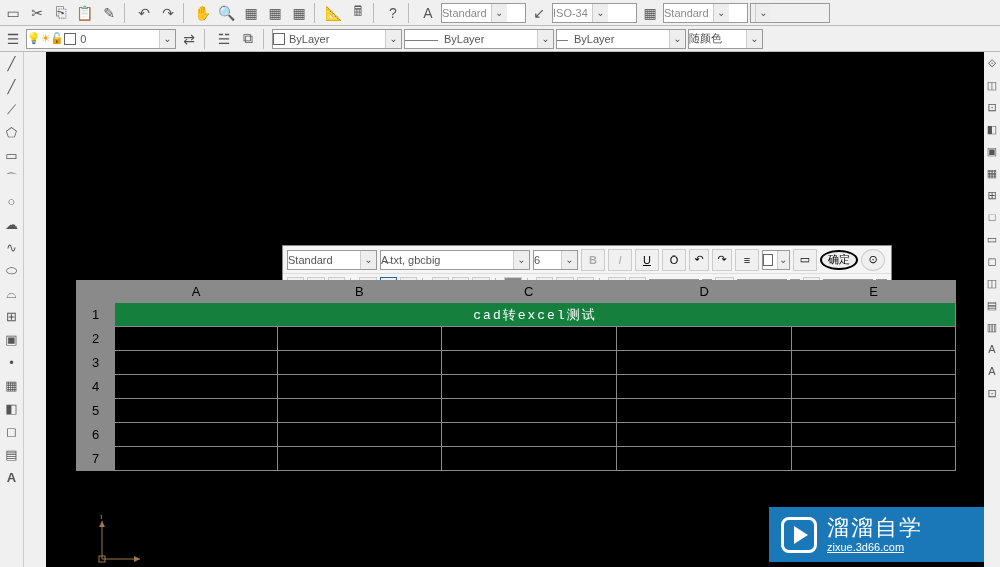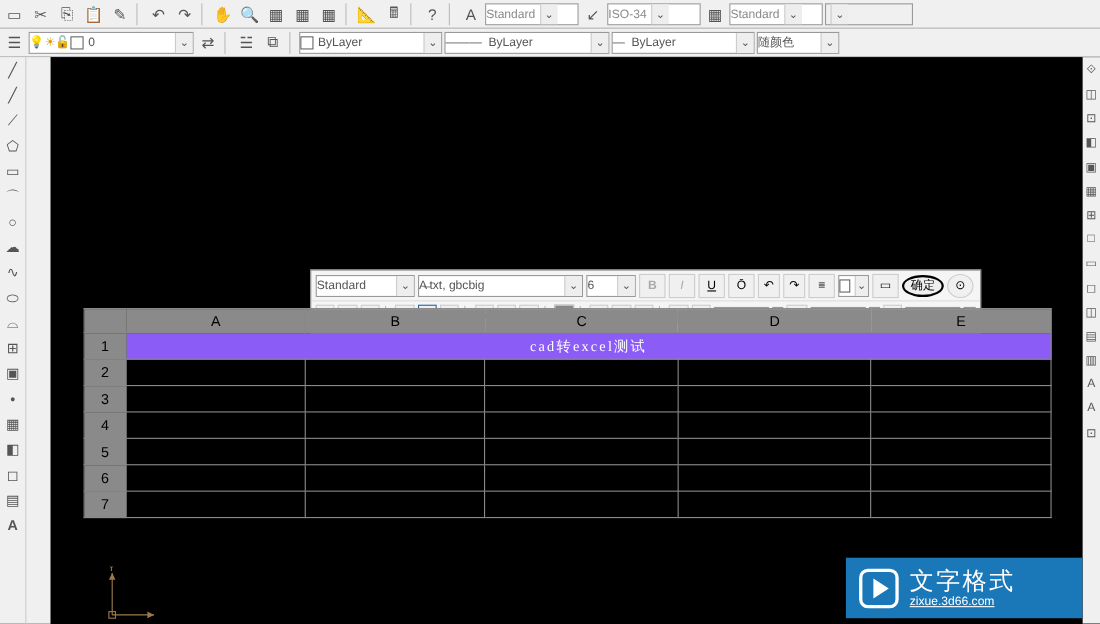--- a/index.html
+++ b/index.html
@@ -118,23 +118,23 @@
   background: #8a8a8a;
   color: #000;
   width: 38px;
 }
 .cad-table th:first-child { background: #8a8a8a; }
 .cad-table .title-row td {
   border-left: none; border-right: 1px solid #8a8a8a;
 }
 .cad-table .title-row td:first-child { border-left: 1px solid #8a8a8a; }
 .cad-table .title-cell {
-  background: #8b5cf6;
+  background: #15803d;
   color: #fff;
-  font-family: Liberation Serif, serif;
+  font-family: Liberation Mono, monospace;
   letter-spacing: 2px;
 }
 
 
 .text-dialog {
   position: absolute;
   left: 236px; top: 193px;
   width: 610px;
   background: #f5f5f5;
   border: 1px solid #888;
@@ -501,17 +501,17 @@
     <polygon points="44,44 38,41 38,47" fill="#9c7a4a"></polygon>
     <line x1="6" y1="44" x2="6" y2="6" stroke="#9c7a4a" stroke-width="1"></line>
     <polygon points="6,6 3,12 9,12" fill="#9c7a4a"></polygon>
     <rect x="3" y="41" width="6" height="6" fill="none" stroke="#9c7a4a"></rect>
     <text x="2" y="4" fill="#9c7a4a" font-size="10">Y</text>
   </svg>
 
   <div class="watermark">
     <div class="play-ico"></div>
     <div class="text">
-      <span class="zh">文字格式</span>
+      <span class="zh">溜溜自学</span>
       <span class="en">zixue.3d66.com</span>
     </div>
   </div>
 </div>
 
 </body></html>

